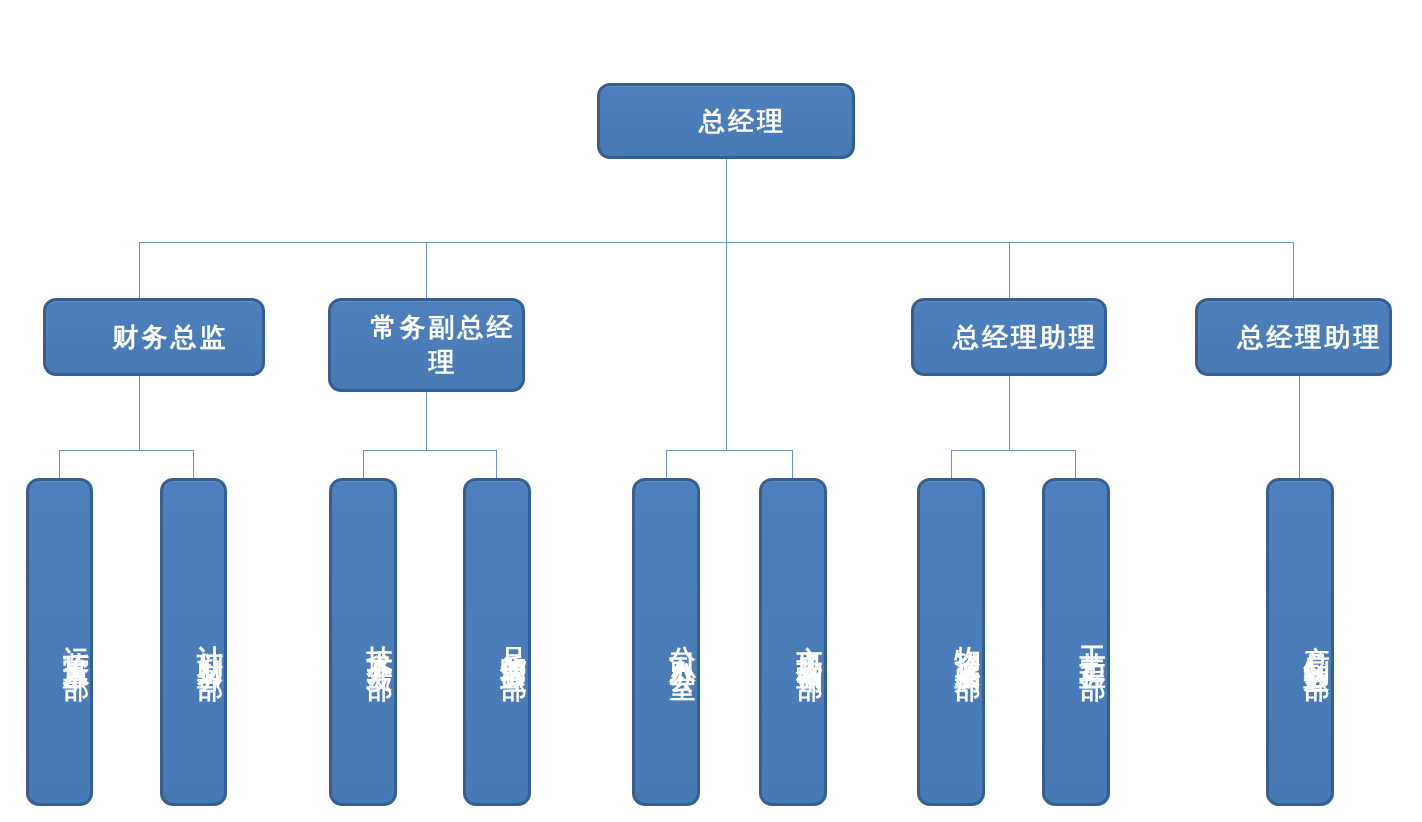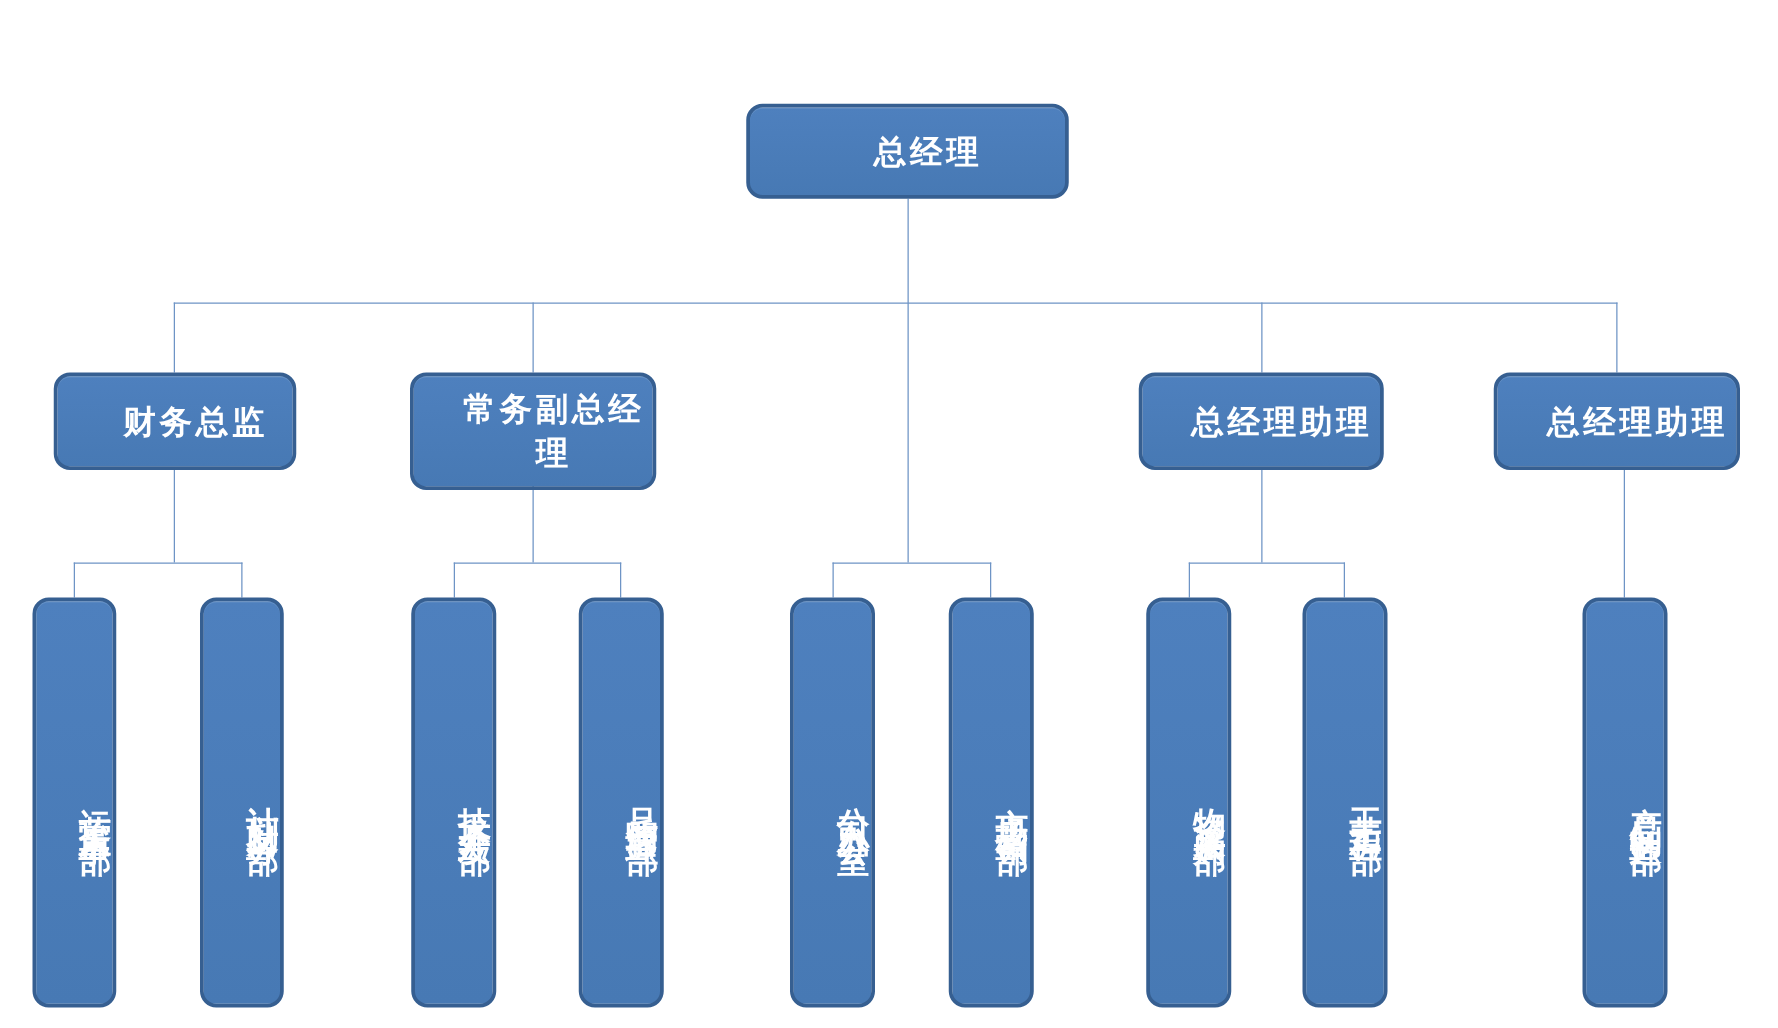--- a/index.html
+++ b/index.html
@@ -41,21 +41,21 @@
     font-size: 26px;
     letter-spacing: 7px;
   }
   .line {
     position: absolute;
     background: var(--line);
   }
 
   
   .n-root  { left: 597px;  top: 83px;  width: 258px; height: 76px; font-size: 30px; letter-spacing: 5px; }
-  .n-l2-0  { left: 43px;   top: 298px; width: 194px; height: 78px; }
+  .n-l2-0  { left: 43px;   top: 298px; width: 222px; height: 78px; }
   .n-l2-1  { left: 328px;  top: 298px; width: 197px; height: 94px; }
   .n-l2-2  { left: 911px;  top: 298px; width: 196px; height: 78px; }
   .n-l2-3  { left: 1195px; top: 298px; width: 197px; height: 78px; }
   .n-d-0   { left: 26px;   top: 478px; width: 67px;  height: 328px; }
   .n-d-1   { left: 160px;  top: 478px; width: 67px;  height: 328px; }
   .n-d-2   { left: 329px;  top: 478px; width: 68px;  height: 328px; }
   .n-d-3   { left: 463px;  top: 478px; width: 68px;  height: 328px; }
   .n-d-4   { left: 632px;  top: 478px; width: 68px;  height: 328px; }
   .n-d-5   { left: 759px;  top: 478px; width: 68px;  height: 328px; }
   .n-d-6   { left: 917px;  top: 478px; width: 68px;  height: 328px; }

